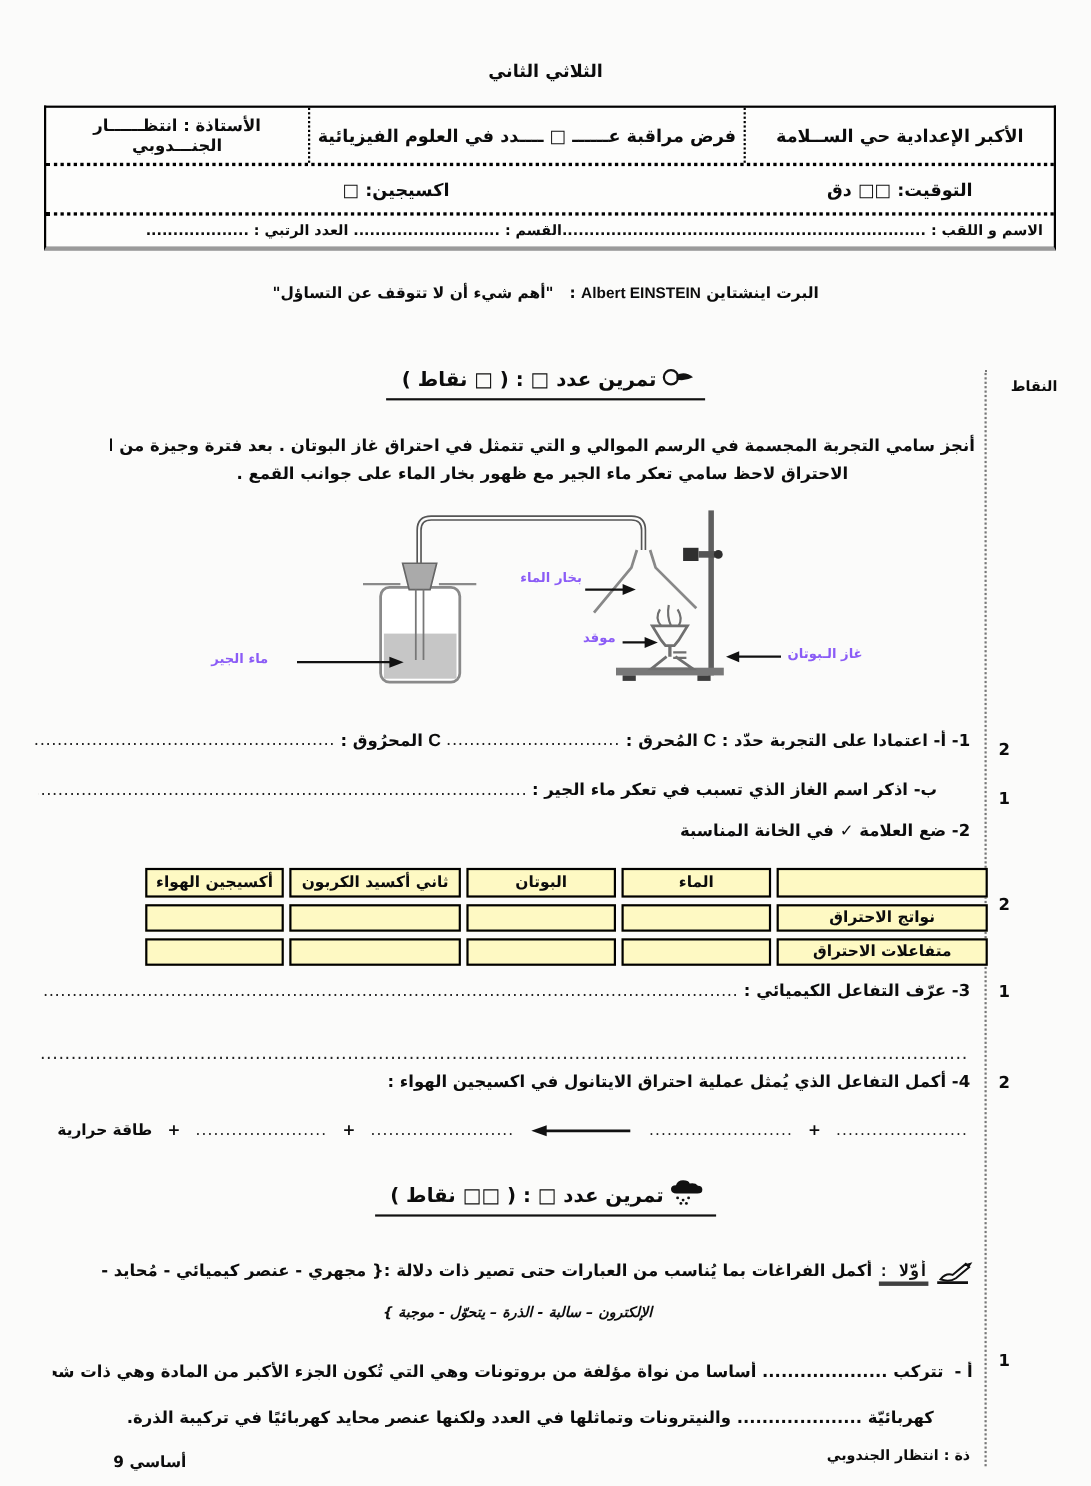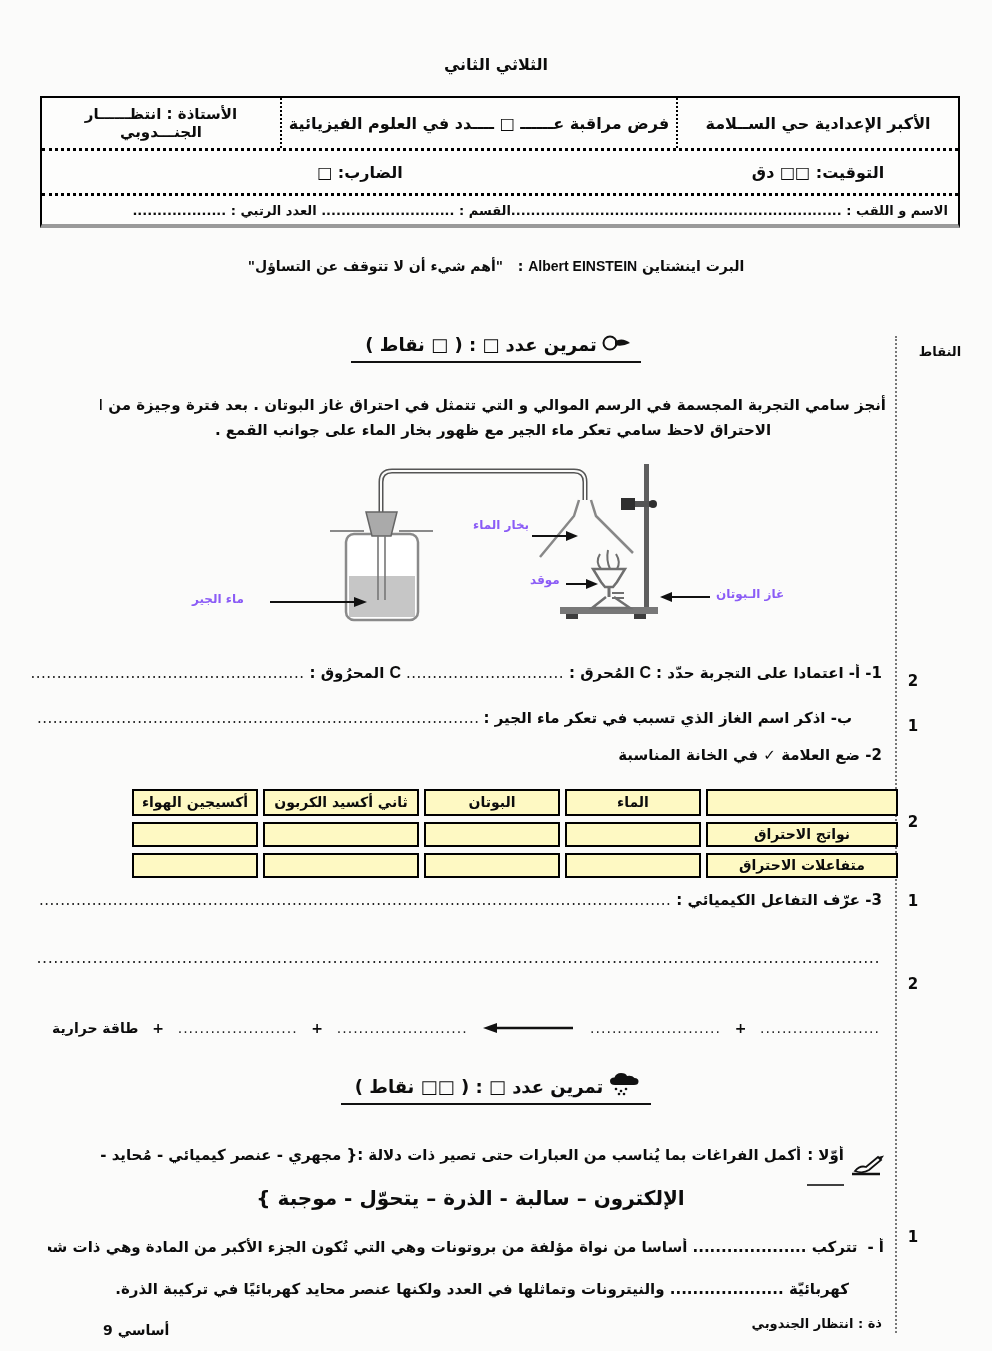--- a/index.html
+++ b/index.html
@@ -50,22 +50,22 @@
   .trow.th .tcell{height:23px;line-height:23px;}
   .w-lab{width:188px;} .w-1{width:132px;} .w-2{width:132px;} .w-3{width:152px;} .w-4{width:122px;}
 
   .q3{top:891px;left:35px;right:110px;display:flex;align-items:baseline;gap:5px;}
   .q3b{top:948px;left:35px;right:112px;}
   .q4{top:974px;right:110px;}
   .equation{top:1020px;left:52px;right:112px;display:flex;align-items:center;gap:13px;font-size:14px;justify-content:space-between;}
   .equation .dots{letter-spacing:1px;}
 
   .first-line{top:1146px;left:55px;right:106px;display:flex;align-items:baseline;gap:6px;font-size:15px;}
-  .ul{border-bottom:2px solid #404040;padding-bottom:20px;}
-  .first-line2{top:1186px;left:55px;right:106px;text-align:center;font-size:20px;}
+  .ul{border-bottom:4px solid #404040;padding-bottom:0;font-family:Liberation Mono, monospace;}
+  .first-line2{top:1186px;left:55px;right:106px;text-align:center;font-size:13px;font-style:italic;}
   .itema1{top:1238px;left:48px;right:108px;display:flex;align-items:baseline;gap:10px;font-size:15px;}
   .itema2{top:1280px;left:48px;right:143px;text-align:right;font-size:15px;}
 
   .foot-teacher{top:1316px;right:110px;font-size:13px;}
   .foot-level{top:1322px;left:103px;font-size:14px;direction:ltr;}
 </style>
 </head>
 <body>
 
 <div class="page">
@@ -73,21 +73,21 @@
   <div class="abs center" style="top:55px;left:0;right:0;font-size:16px;">الثلاثي الثاني</div>
 
   <div class="abs hdr">
     <div class="hrow r1">
       <div class="hcell c-school">الأكبر الإعدادية حي الســلامة</div>
       <div class="hcell c-subject">فرض مراقبة عــــــ □ ــــدد في العلوم الفيزيائية</div>
       <div class="hcell c-teacher" style="font-size:15px;">الأستاذة : انتظــــــار الجنـــدوبي</div>
     </div>
     <div class="hrow r2">
       <div class="hcell c-school">التوقيت: □□ دق</div>
-      <div class="hcell c-teacher">الضارب: □</div>
+      <div class="hcell c-teacher">اكسيجين: □</div>
     </div>
     <div class="hrow r3 nowrap">الاسم و اللقب : ...................................................................القسم : ........................... العدد الرتبي : ...................</div>
   </div>
 
   <div class="abs center quote">
     <span>البرت اينشتاين</span>
     <span class="lat">Albert EINSTEIN</span>
     <span>:</span>&nbsp;&nbsp;
     <span>"أهم شيء أن لا تتوقف عن التساؤل"</span>
   </div>
@@ -203,20 +203,21 @@
       <div class="tcell w-4"></div>
     </div>
   </div>
 
   <div class="abs qline q3 nowrap">
     <span>3- عرّف التفاعل الكيميائي :</span>
     <span class="dots fill nowrap">........................................................................................................................</span>
   </div>
   <div class="abs dots q3b nowrap">..........................................................................................................................................................................................................</div>
 
+  <div class="abs qline q4">4- أكمل التفاعل الذي يُمثل عملية احتراق الايتانول في اكسيجين الهواء  :</div>
   <div class="abs equation">
     <span class="dots">......................</span>
     <span>+</span>
     <span class="dots">........................</span>
     <svg width="95" height="12" viewBox="0 0 95 12">
       <path d="M 92,6 L 12,6" stroke="#111" stroke-width="2.5"></path>
       <polygon points="2,6 16,1 16,11" fill="#111"></polygon>
     </svg>
     <span class="dots">........................</span>
     <span>+</span>

